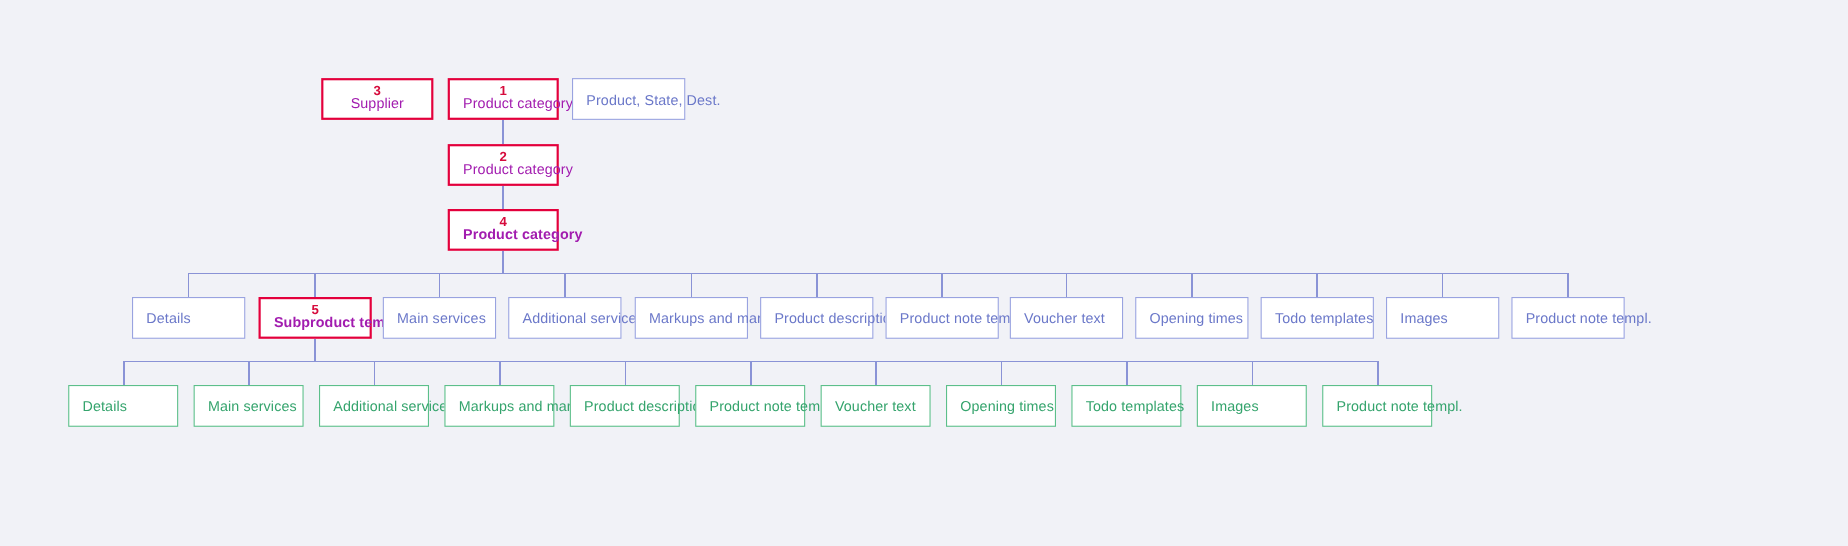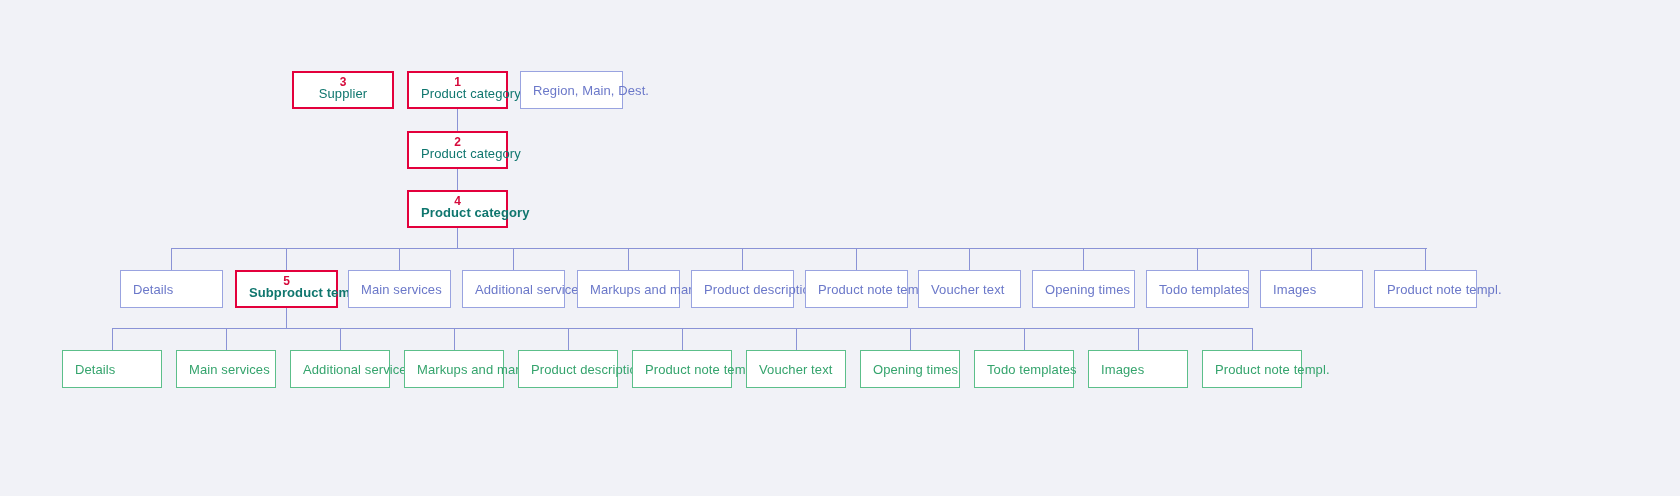--- a/index.html
+++ b/index.html
@@ -49,21 +49,21 @@
   }
   .node.plain .label {
     color: #6b78c9;
   }
 
   
   .node.hl-red {
     border: 2px solid #e3003c;
   }
   .node.hl-red .label {
-    color: #0f766e;
+    color: #a21caf;
   }
 
   
   .node.green {
     border: 1px solid #5cbf8a;
   }
   .node.green .label {
     color: #35a46d;
   }
 
@@ -155,21 +155,21 @@
   <div id="nodes">
       <div class="node hl-red numbered" style="left: 292px; top: 71px; width: 102px; height: 38px;">
         <div class="num">3</div>
         <div class="label">Supplier</div>
       </div>
       <div class="node hl-red numbered" style="left: 407px; top: 71px; width: 101px; height: 38px;">
         <div class="num">1</div>
         <div class="label">Product category type</div>
       </div>
       <div class="node plain" style="left: 520px; top: 71px; width: 103px; height: 38px;">
-        <div class="label">Region, Main, Dest.</div>
+        <div class="label">Product, State, Dest.</div>
       </div>
       <div class="node hl-red numbered" style="left: 407px; top: 131px; width: 101px; height: 38px;">
         <div class="num">2</div>
         <div class="label">Product category</div>
       </div>
       <div class="node hl-red numbered" style="left: 407px; top: 190px; width: 101px; height: 38px;">
         <div class="num">4</div>
         <div class="label blue-bold">Product category</div>
       </div>
       <div class="node plain" style="left: 120px; top: 270px; width: 103px; height: 38px;">

